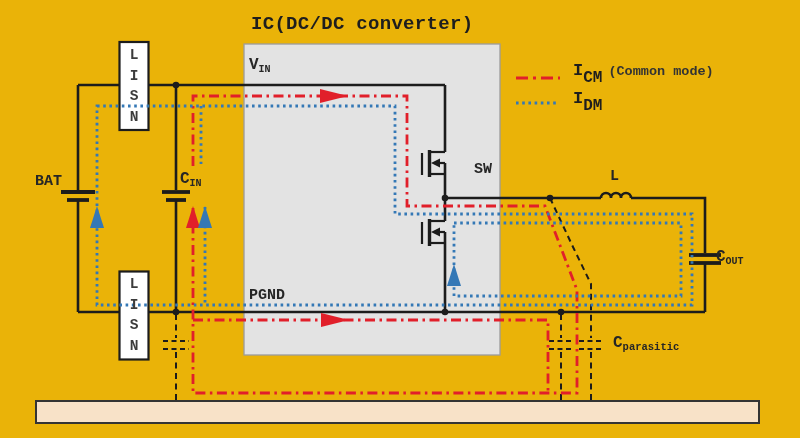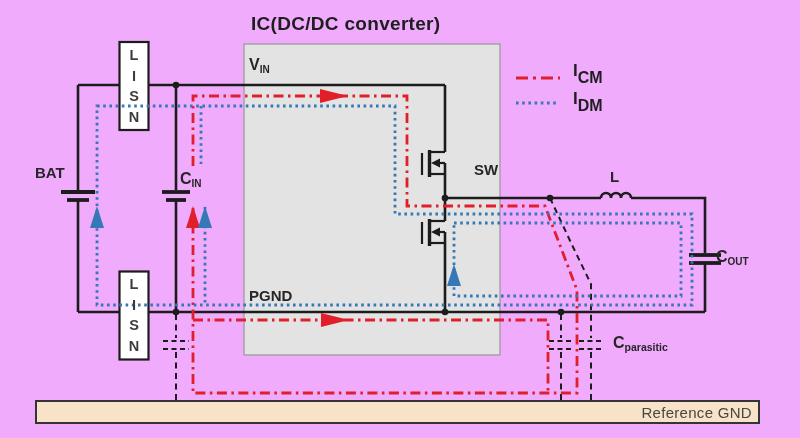--- a/index.html
+++ b/index.html
@@ -1,18 +1,18 @@
 <!DOCTYPE html>
 <html style="--cm_red: #e11f2a; --dm_blue: #3478b6; --wire_black: #1c1c1c; --ic_box_fill: #e3e3e3; --ic_box_border: #9c9c9c; --gnd_bar_fill: #f8e2c8; --gnd_bar_border: #343434; --lisn_fill: #ffffff;"><head>
 <meta charset="utf-8">
 <style>
   html,body{margin:0;padding:0;background:#fff;}
   #stage{
-    position:relative;width:800px;height:438px;background:#f0abfc;overflow:hidden;
-    font-family:Liberation Sans, sans-serif;
+    position:relative;width:800px;height:438px;background:#eab308;overflow:hidden;
+    font-family:Liberation Mono, monospace;
   }
   #stage svg{position:absolute;left:0;top:0;}
   .lbl{position:absolute;color:#262626;font-weight:bold;white-space:nowrap;line-height:1;}
   .lbl .big{font-size:16px;}
   .lbl .sub{font-size:10px;position:relative;bottom:-3px;font-weight:bold;text-align:right;}
   .plain{font-size:15px;}
   .title{position:absolute;font-size:19px;font-weight:bold;color:#1e1e1e;letter-spacing:.3px;white-space:nowrap;}
   .legend-row{position:absolute;display:flex;align-items:flex-start;white-space:nowrap;}
   .legend-row .big{font-size:17px;font-weight:bold;color:#1e1e1e;line-height:1;}
   .legend-row .sub{font-size:16px;font-weight:bold;color:#1e1e1e;position:relative;top:7px;}
@@ -123,43 +123,43 @@
       <polygon points="198,228 205,206 212,228"></polygon>
       <polygon points="447,286 454,264 461,286"></polygon>
     </g>
   </svg>
 
   <div class="title" style="left:251px;top:13px">IC(DC/DC converter)</div>
 
   <div class="legend-row" style="left:573px;top:62px">
     <span class="big">I</span>
       <span class="sub">CM</span>
+    <span class="desc">(Common mode)</span>
   </div>
   <div class="legend-row" style="left:573px;top:90px">
     <span class="big">I</span>
       <span class="sub">DM</span>
   </div>
 
   <div class="lbl" style="left:249px;top:57px">
     <span class="big">V</span><span class="sub">IN</span>
   </div>
   <div class="lbl plain" style="left:474px;top:162px">SW</div>
   <div class="lbl plain" style="left:249px;top:288px">PGND</div>
-  <div class="lbl plain" style="left:35px;top:165px">BAT</div>
+  <div class="lbl plain" style="left:35px;top:174px">BAT</div>
   <div class="lbl" style="left:180px;top:171px">
     <span class="big">C</span><span class="sub">IN</span>
   </div>
   <div class="lbl plain" style="left:610px;top:169px">L</div>
   <div class="lbl" style="left:716px;top:249px">
     <span class="big">C</span><span class="sub">OUT</span>
   </div>
   <div class="lbl" style="left:613px;top:335px">
     <span class="big">C</span><span class="sub" style="font-size:10.5px">parasitic</span>
   </div>
-  <div class="refgnd" style="left:550px;top:404px;width:202px">Reference GND</div>
 
   <div class="lisn" style="left:119px;top:42px">
     <span>L</span>
     <span>I</span>
     <span>S</span>
     <span>N</span>
   </div>
   <div class="lisn" style="left:119px;top:271px">
     <span>L</span>
     <span>I</span>

